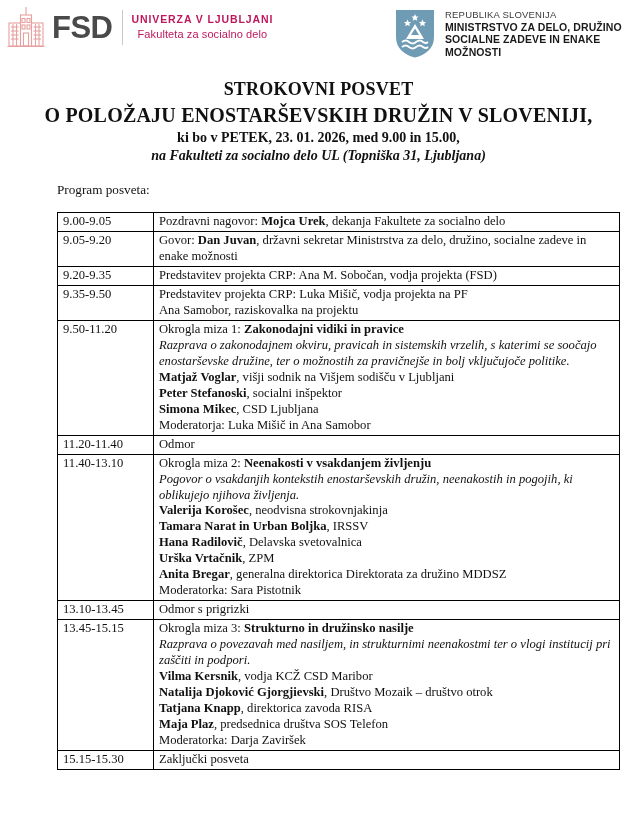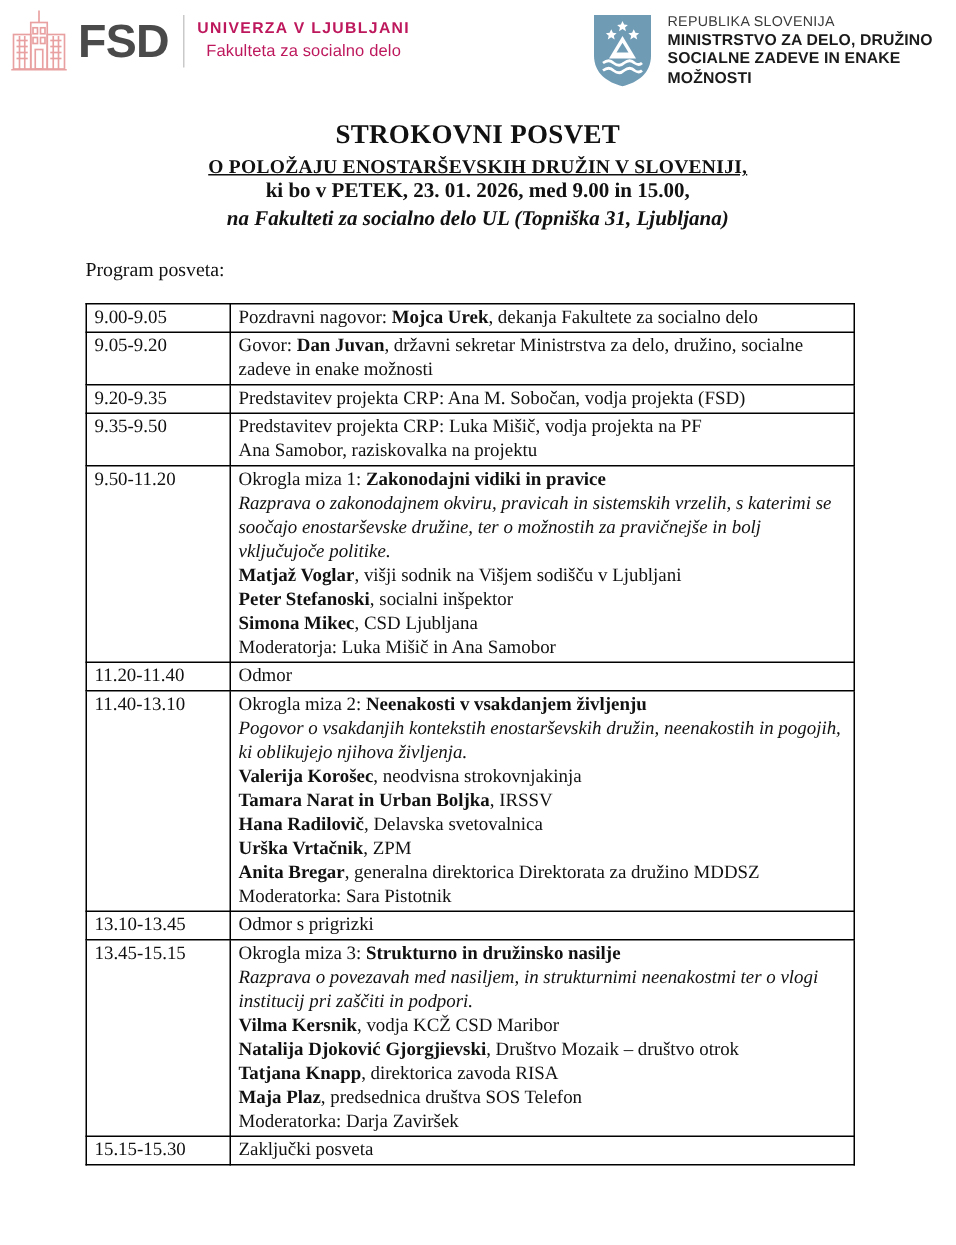--- a/index.html
+++ b/index.html
@@ -101,21 +101,21 @@
   }
 
   
   .title-block {
     text-align: center;
     margin-top: 12px;
     font-weight: bold;
     line-height: 1.33;
   }
   .title-block .t1 { font-size: 18px; letter-spacing: 0.2px; }
-  .title-block .t2 { font-size: 13px; letter-spacing: 0.2px; text-decoration: underline; }
+  .title-block .t2 { font-size: 20px; letter-spacing: 0.2px; }
   .title-block .t3 { font-size: 14px; }
   .title-block .t4 { font-size: 14px; font-style: italic; }
 
   
   .body-wrap {
     padding: 0 57px 0 57px;
   }
   .intro {
     margin-top: 26px;
     font-size: 13.2px;
@@ -123,21 +123,21 @@
   }
   .program-label {
     margin-top: 16px;
     font-size: 13.2px;
   }
 
   
   table.agenda {
     margin-top: 14px;
     border-collapse: collapse;
-    width: 513px;
+    width: 563px;
     table-layout: fixed;
     font-size: 12.6px;
     line-height: 1.27;
   }
   table.agenda td {
     border: 1px solid #000000;
     padding: 1px 4px 1px 5px;
     vertical-align: top;
   }
   td.time {

